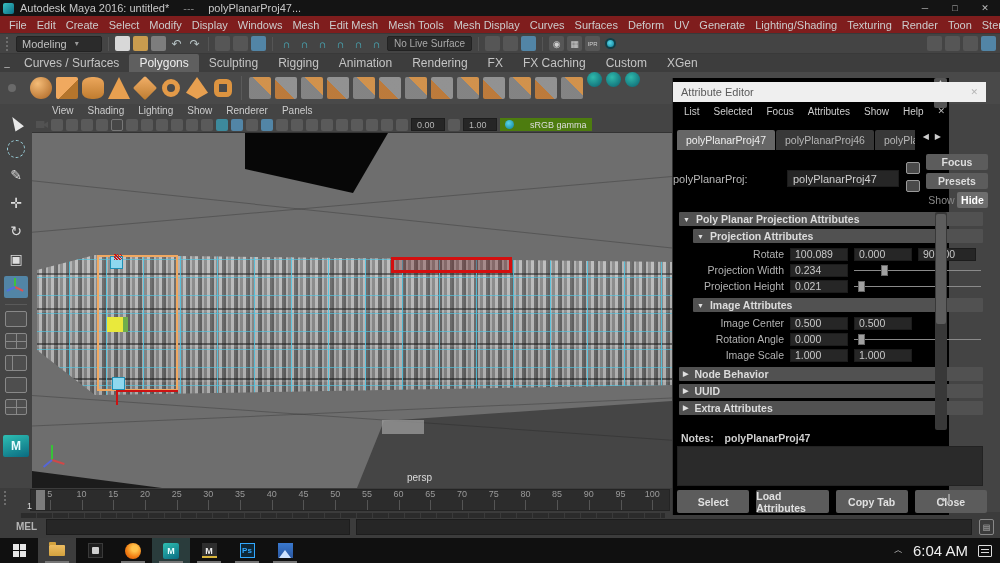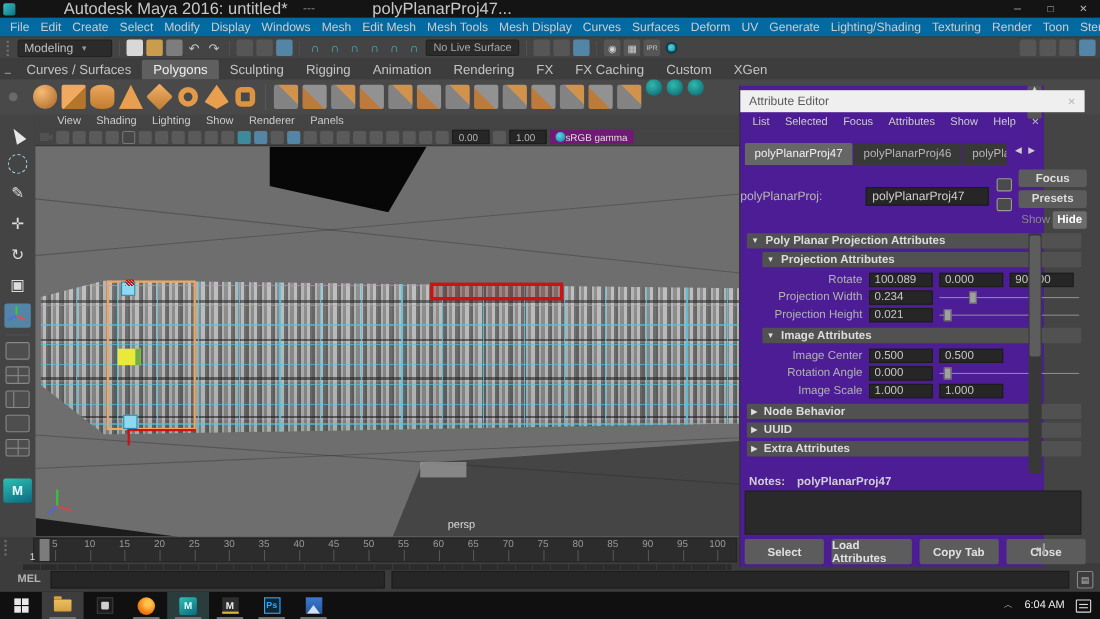--- a/index.html
+++ b/index.html
@@ -5,28 +5,28 @@
   html,body{margin:0;padding:0;width:1000px;height:563px;overflow:hidden;
     background:#444;font-family:"Liberation Sans",sans-serif;font-size:11px;color:#ccc;
     -webkit-font-smoothing:antialiased;}
   *{box-sizing:border-box;}
 
   
   .titlebar{position:absolute;top:0;left:0;right:0;height:16px;background:#141414;
     display:flex;align-items:center;padding-left:3px;z-index:20;}
   .maya-logo-sm{width:11px;height:11px;border-radius:2px;margin-right:6px;
     background:linear-gradient(135deg,#39c1c1 0%,#0b6f86 100%);}
-  .titletext{color:#c8c8c8;font-size:15px;white-space:nowrap;margin-left:38px;}
+  .titletext{color:#c8c8c8;font-size:11px;white-space:nowrap;}
   .titlesep{color:#888;margin:0 14px;}
   .win-controls{margin-left:auto;display:flex;height:100%;}
   .win-btn{width:30px;height:100%;display:flex;align-items:center;justify-content:center;
     color:#bbb;font-size:9px;}
 
   
-  .menubar{position:absolute;top:16px;left:0;right:0;height:17px;background:#0369a1;
+  .menubar{position:absolute;top:16px;left:0;right:0;height:17px;background:#7f1d1d;
     display:flex;align-items:center;padding-left:4px;white-space:nowrap;z-index:19;}
   .menubar .menu-item{padding:0 5px;color:#ccc;font-size:11px;}
 
   
   .statusline{position:absolute;top:33px;left:0;right:0;height:21px;background:#444;
     border-top:1px solid #393939;border-bottom:1px solid #393939;
     display:flex;align-items:center;gap:3px;padding:0 4px;z-index:18;}
   .drag-handle{width:5px;height:14px;border-left:2px dotted #6d6d6d;margin:0 2px;}
   .vsep{width:1px;height:14px;background:#333;margin:0 3px;border-right:1px solid #555;}
   .mode-select{height:16px;background:#2b2b2b;border:1px solid #222;border-radius:2px;
@@ -107,22 +107,22 @@
   .vp-menus .menu-item{padding:0 6px;font-size:10px;color:#ccc;}
   .vp-toolbar{height:16px;background:#444;display:flex;align-items:center;gap:3px;
     padding:0 4px;border-bottom:1px solid #333;}
   .vti{width:12px;height:12px;border-radius:2px;background:#5a5a5a;flex:0 0 auto;}
   .vti.teal{background:#3d8a9c;}
   .vti.blue{background:#5285a6;}
   .vti.outline{background:#474747;border:1px solid #777;}
   .vti.cam{background:#525252;clip-path:polygon(0 20%,70% 20%,70% 45%,100% 25%,100% 80%,70% 60%,70% 80%,0 80%);}
   .vp-field{height:13px;background:#262626;border:1px solid #1d1d1d;color:#b5b5b5;
     font-size:9px;display:flex;align-items:center;padding:0 5px;min-width:34px;}
-  .vp-gamma{height:13px;background:#701a75;color:#ddd;font-size:9px;display:flex;
-    align-items:center;gap:0;padding:0 5px;}
+  .vp-gamma{height:13px;background:#4d7c0f;color:#ddd;font-size:9px;display:flex;
+    align-items:center;gap:16px;padding:0 5px;}
   .gamma-dot{width:9px;height:9px;border-radius:50%;background:radial-gradient(circle at 40% 35%,#5ad6e8,#0b7e9a);}
   .vp-canvas{position:relative;width:640px;height:355px;background:#6e6e6e;overflow:hidden;}
   .gline{position:absolute;height:1px;background:rgba(25,25,25,.28);}
   .black-quad{position:absolute;inset:0;background:#070707;
     clip-path:polygon(213px 0px,356px 0px,321px 60px,213px 36px);}
   .floor-dark{position:absolute;inset:0;background:rgba(28,28,28,.5);
     clip-path:polygon(325px 355px,352px 288px,640px 268px,640px 355px);}
   .floor-dark2{position:absolute;inset:0;background:rgba(8,8,8,.8);
     clip-path:polygon(0px 338px,130px 355px,0px 355px);}
   .floor-box{position:absolute;left:350px;top:287px;width:42px;height:14px;
@@ -151,21 +151,21 @@
   .sel-rect{position:absolute;left:359px;top:124px;width:121px;height:16px;
     border:3px solid #d40f0f;background:rgba(110,20,20,.3);}
   .axis-gizmo{position:absolute;left:8px;top:310px;width:26px;height:26px;}
   .axis-gizmo i{position:absolute;display:block;}
   .ax-y{left:11px;top:2px;width:2px;height:16px;background:#38c238;}
   .ax-x{left:12px;top:16px;width:13px;height:2px;background:#d04848;transform:rotate(18deg);transform-origin:0 50%;}
   .ax-z{left:12px;top:16px;width:11px;height:2px;background:#5566d8;transform:rotate(140deg);transform-origin:0 50%;}
   .persp-label{position:absolute;left:375px;top:339px;color:#dcdcdc;font-size:10px;}
 
   
-  .ae{position:absolute;left:672px;top:78px;width:277px;height:437px;background:#4c1d95;
+  .ae{position:absolute;left:672px;top:78px;width:277px;height:437px;background:#000000;
     z-index:12;border-left:1px solid #333;}
   .ae-scrolltop{position:absolute;right:2px;top:0px;width:13px;height:30px;background:#555;
     border-radius:2px;display:flex;flex-direction:column;align-items:center;color:#ccc;font-size:7px;}
   .ae-title{position:absolute;left:0px;top:4px;width:313px;height:20px;background:#efefef;
     display:flex;align-items:center;padding:0 8px;color:#5a5a5a;font-size:11px;}
   .ae-title .x{margin-left:auto;color:#b5b5b5;font-size:9px;}
   .ae-menus{position:absolute;left:4px;top:28px;right:20px;height:16px;display:flex;}
   .ae-menus .menu-item{padding:0 7px;color:#ccc;font-size:10px;}
   .ae-close{position:absolute;right:4px;top:28px;color:#bbb;font-size:9px;}
   .ae-tabs{position:absolute;left:4px;top:52px;right:34px;height:20px;display:flex;gap:1px;overflow:hidden;}
@@ -263,21 +263,21 @@
   .mdoc-ic{width:15px;height:15px;background:#2e2e2e;display:flex;align-items:center;
     justify-content:center;color:#eee;font-size:9px;font-weight:bold;position:relative;}
   .mdoc-ic::after{content:'';position:absolute;bottom:0;left:0;right:0;height:2px;background:#d7b43c;}
   .ps-ic{width:15px;height:15px;background:#0d2636;border:1px solid #31a8ff;color:#31a8ff;
     font-size:8px;font-weight:bold;display:flex;align-items:center;justify-content:center;}
   .img-ic{width:15px;height:15px;background:linear-gradient(#3a79cf,#2a57a0);position:relative;overflow:hidden;}
   .img-ic::after{content:'';position:absolute;bottom:0;left:1px;width:0;height:0;
     border-left:6px solid transparent;border-right:6px solid transparent;border-bottom:8px solid #cfe3ff;}
   .tb-right{margin-left:auto;display:flex;align-items:center;gap:10px;padding-right:8px;}
   .tb-chev{color:#ddd;font-size:9px;}
-  .tb-time{color:#eee;font-size:10px;}
+  .tb-time{color:#eee;font-size:15px;}
   .tb-action{width:14px;height:12px;border:1px solid #ddd;border-radius:1px;position:relative;}
   .tb-action::after{content:'';position:absolute;left:2px;top:3px;right:2px;height:1px;
     background:#ddd;box-shadow:0 3px 0 #ddd;}
 </style>
 </head>
 <body>
 
 <div class="titlebar">
   <span class="maya-logo-sm"></span>
   <span class="titletext">Autodesk Maya 2016: untitled*</span>

